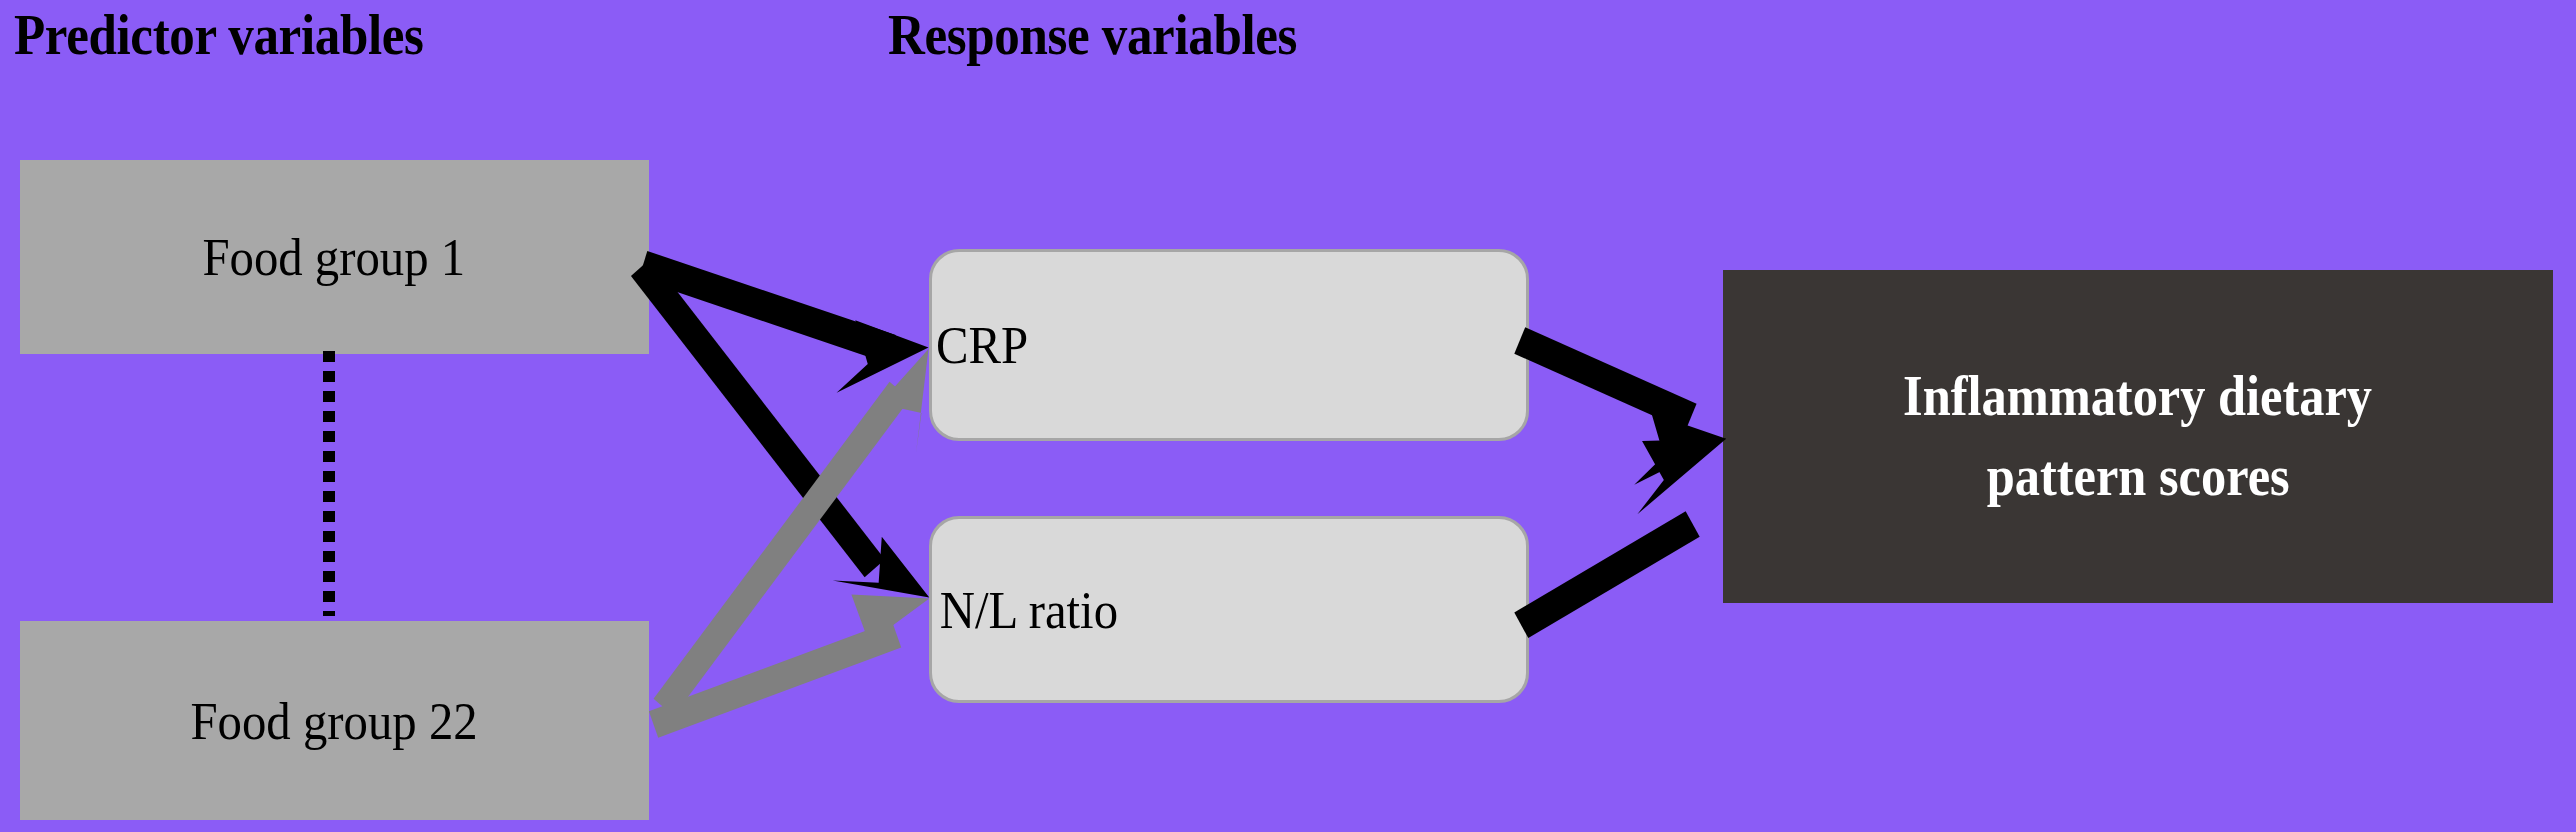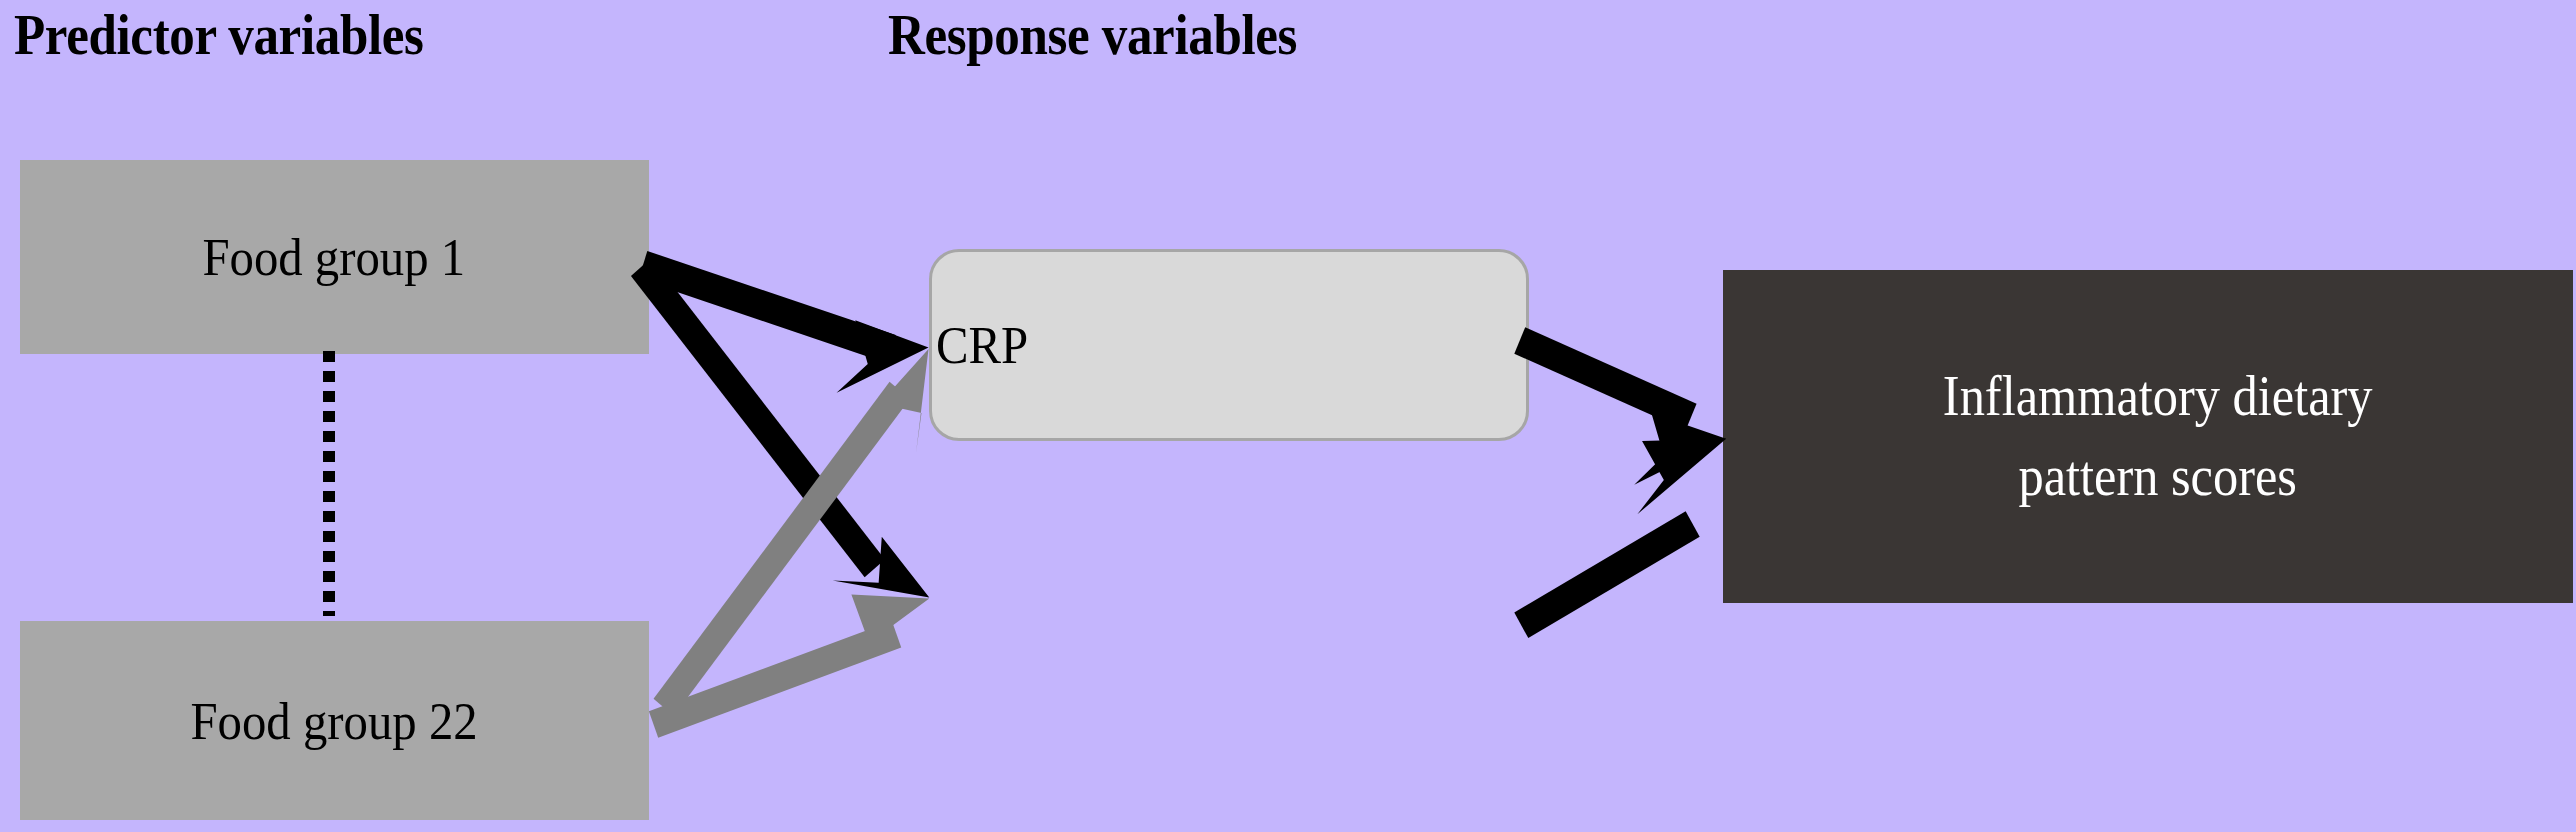--- a/index.html
+++ b/index.html
@@ -4,21 +4,21 @@
 <style>
   html, body {
     margin: 0;
     padding: 0;
     background: #ffffff;
   }
   #canvas {
     position: relative;
     width: 2576px;
     height: 833px;
-    background: #c4b5fd;
+    background: #8b5cf6;
     overflow: hidden;
     font-family: "Liberation Serif", "DejaVu Serif", serif;
   }
   
   .col-header {
     position: absolute;
     font-family: "Liberation Serif", "DejaVu Serif", serif;
     font-weight: bold;
     font-size: 58px;
     line-height: 1.0;
@@ -83,25 +83,24 @@
     left: 1723px;
     top: 270px;
     width: 830px;
     height: 333px;
     background: #3a3634;
     display: flex;
     flex-direction: column;
     align-items: center;
     justify-content: center;
     color: #ffffff;
-    font-weight: normal;
+    font-weight: bold;
     font-size: 56px;
     line-height: 1.42;
     text-align: center;
-    padding-left: 20px;
   }
   #box-outcome .box-label { transform: scaleX(0.9); display:block; }
 
   
   #arrow-layer {
     position: absolute;
     left: 0; top: 0;
     width: 2576px;
     height: 833px;
     pointer-events: none;
@@ -123,20 +122,23 @@
   <div class="predictor-box" id="box-food-group-22">
     <span class="box-label">Food group 22</span>
   </div>
 
   <div id="dotted-connector"></div>
 
   <div class="response-box" id="box-crp">
     <span class="box-label">CRP</span>
   </div>
 
+  <div class="response-box" id="box-nl-ratio">
+    <span class="box-label">N/L ratio</span>
+  </div>
 
   <div id="box-outcome">
     <span class="box-label">Inflammatory dietary</span>
     <span class="box-label">pattern scores</span>
   </div>
 
   <svg id="arrow-layer" viewBox="0 0 3307 1069" width="2576" height="833">
 
     <g>
       <polygon fill="#000000" points="831,322 1150,430 1139,466 820,358"></polygon>

